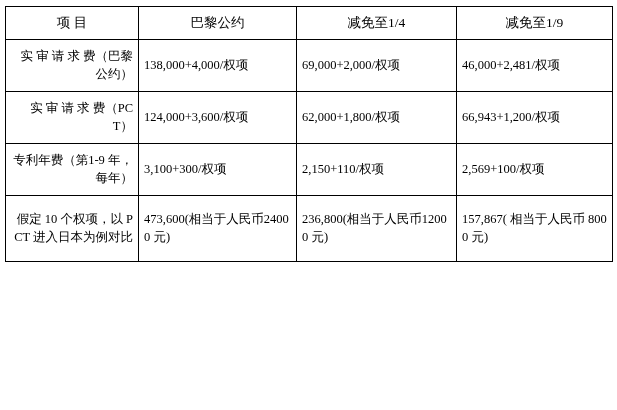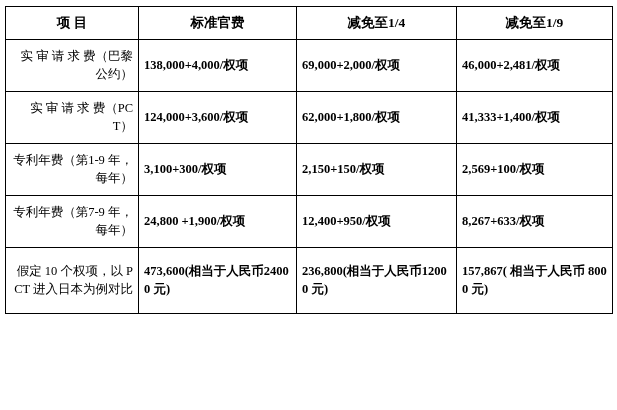--- a/index.html
+++ b/index.html
@@ -27,34 +27,33 @@
   table.fee-table td {
     border: 1px solid #000000;
     vertical-align: middle;
     font-size: 12.5px;
     line-height: 1.45;
     padding: 4px 5px;
     word-break: break-all;
   }
   table.fee-table th {
     text-align: center;
-    font-weight: bold;
+    font-weight: normal;
     font-size: 13.5px;
     padding: 6px 4px;
   }
   col.c0 { width: 133px; }
   col.c1 { width: 158px; }
   col.c2 { width: 160px; }
   col.c3 { width: 156px; }
   td.label {
     text-align: right;
   }
   td.val {
     text-align: left;
-    font-weight: bold;
   }
   .row-tall {
     height: 52px;
   }
   .row-last {
     height: 66px;
   }
   .hdr-row {
     height: 30px;
   }
@@ -66,49 +65,43 @@
   <table class="fee-table">
     <colgroup>
       <col class="c0">
         <col class="c1">
         <col class="c2">
         <col class="c3">
     </colgroup>
     <thead>
       <tr class="hdr-row">
         <th>项 目</th>
-        <th>标准官费</th>
+        <th>巴黎公约</th>
         <th>减免至1/4</th>
         <th>减免至1/9</th>
       </tr>
     </thead>
     <tbody>
       <tr class="row-tall">
         <td class="label">实 审 请 求 费（巴黎公约）</td>
         <td class="val">138,000+4,000/权项</td>
         <td class="val">69,000+2,000/权项</td>
         <td class="val">46,000+2,481/权项</td>
       </tr>
       <tr class="row-tall">
         <td class="label">实 审 请 求 费（PCT）</td>
         <td class="val">124,000+3,600/权项</td>
         <td class="val">62,000+1,800/权项</td>
-        <td class="val">41,333+1,400/权项</td>
+        <td class="val">66,943+1,200/权项</td>
       </tr>
       <tr class="row-tall">
         <td class="label">专利年费（第1-9 年，每年）</td>
         <td class="val">3,100+300/权项</td>
-        <td class="val">2,150+150/权项</td>
+        <td class="val">2,150+110/权项</td>
         <td class="val">2,569+100/权项</td>
-      </tr>
-      <tr class="row-tall">
-        <td class="label">专利年费（第7-9 年，每年）</td>
-        <td class="val">24,800 +1,900/权项</td>
-        <td class="val">12,400+950/权项</td>
-        <td class="val">8,267+633/权项</td>
       </tr>
       <tr class="row-last">
         <td class="label">假定 10 个权项，以 PCT 进入日本为例对比</td>
         <td class="val">473,600(相当于人民币24000 元)</td>
         <td class="val">236,800(相当于人民币12000 元)</td>
         <td class="val">157,867( 相当于人民币 8000 元)</td>
       </tr>
     </tbody>
   </table>
 </div>

